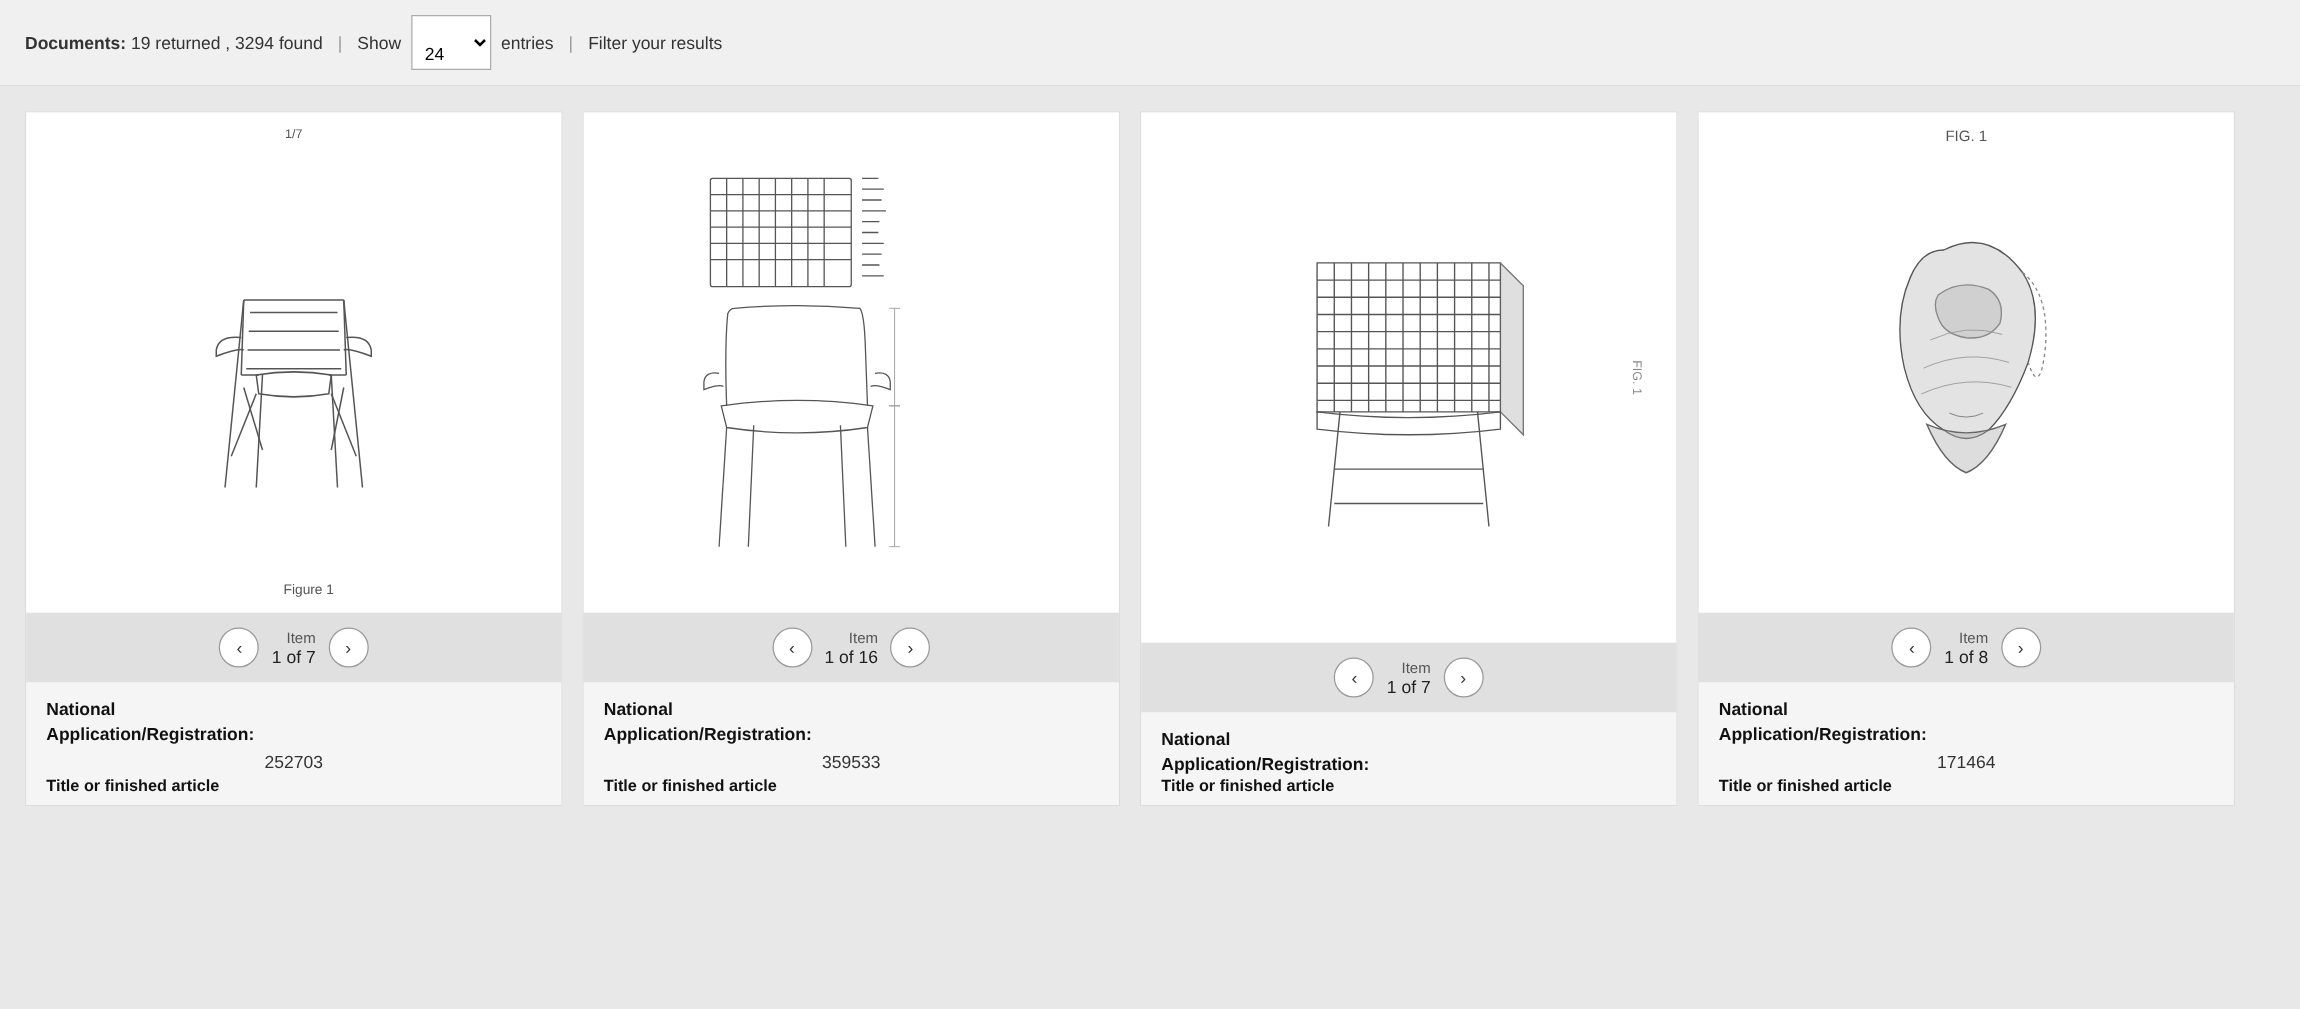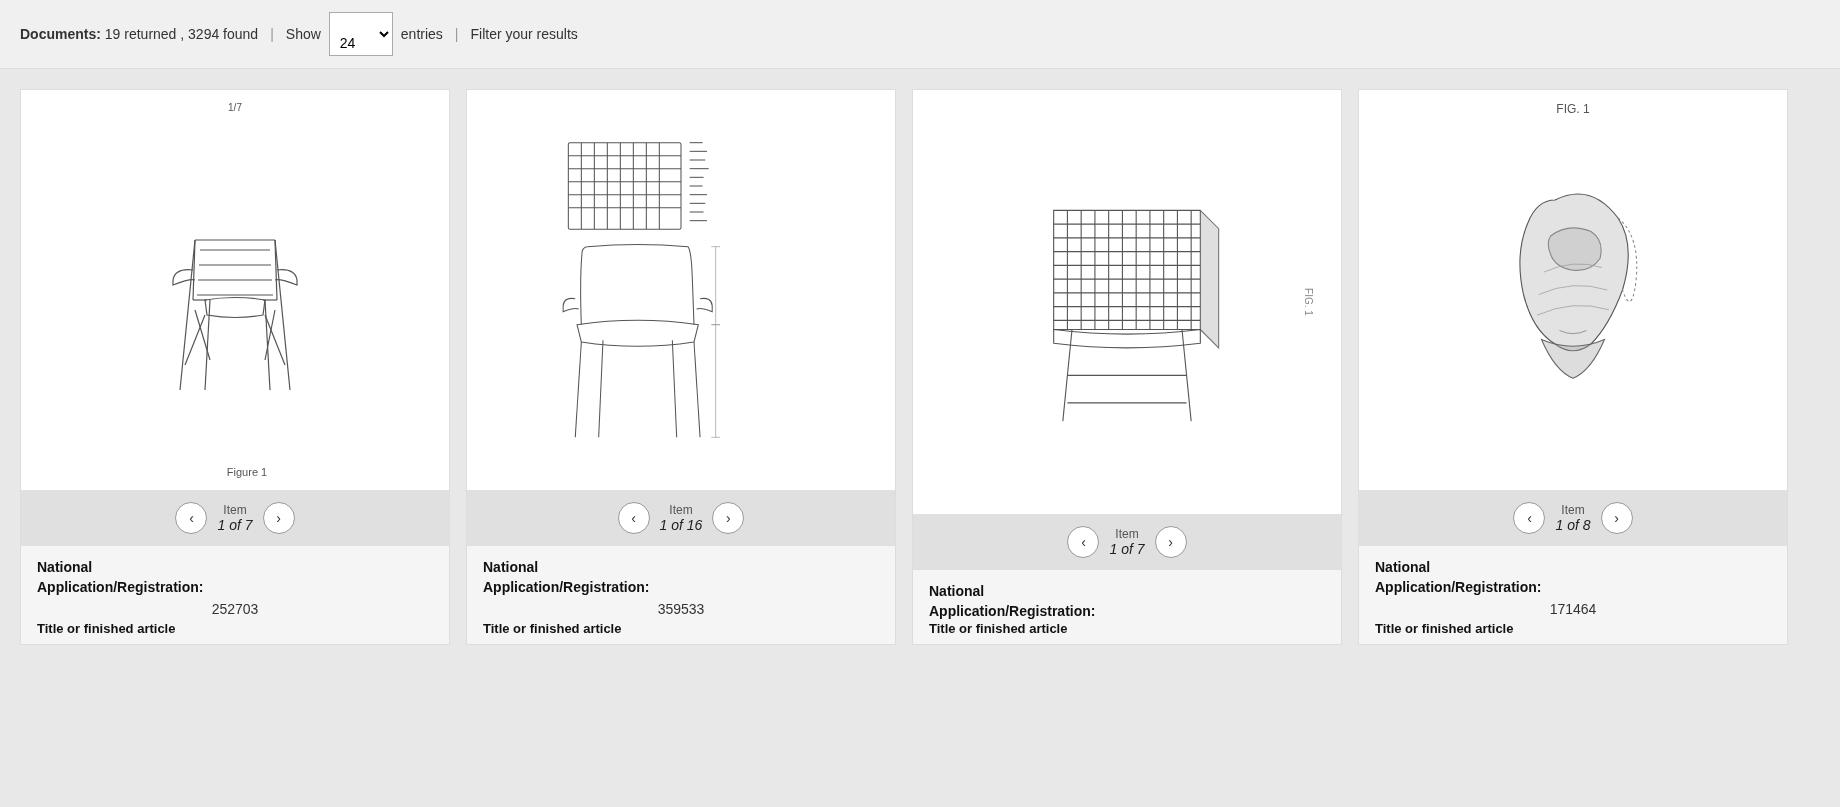--- a/index.html
+++ b/index.html
@@ -98,27 +98,27 @@
       justify-content: center;
       gap: 10px;
     }
     .nav-label {
       text-align: center;
     }
     .nav-label .item-text {
       font-size: 12px;
       color: #555;
       display: block;
+      text-align: right;
     }
     .nav-label .item-count {
       font-size: 14px;
       color: #222;
       display: block;
       font-weight: normal;
-      font-style: italic;
     }
     .nav-btn {
       width: 32px;
       height: 32px;
       border-radius: 50%;
       border: 1px solid #999;
       background: #fff;
       cursor: pointer;
       display: flex;
       align-items: center;

